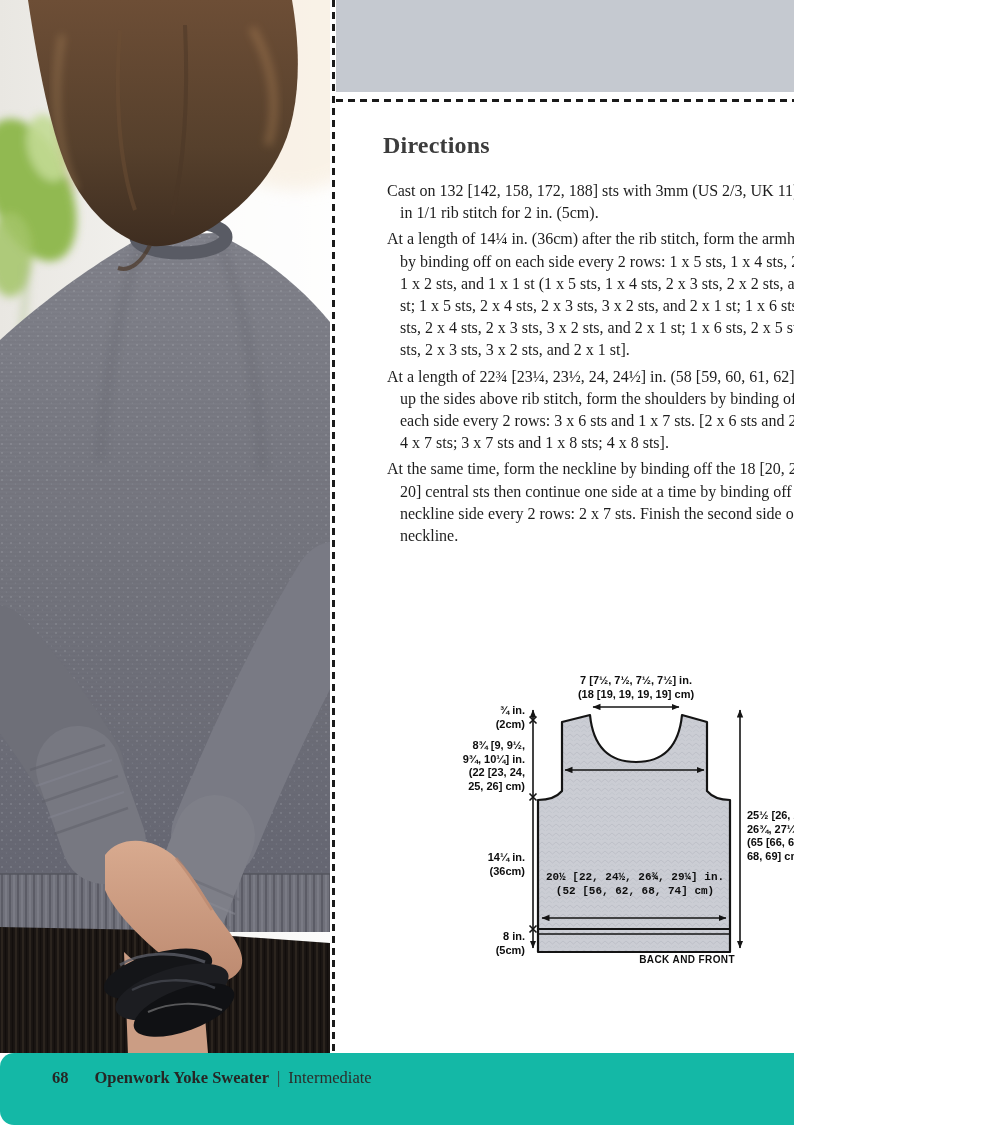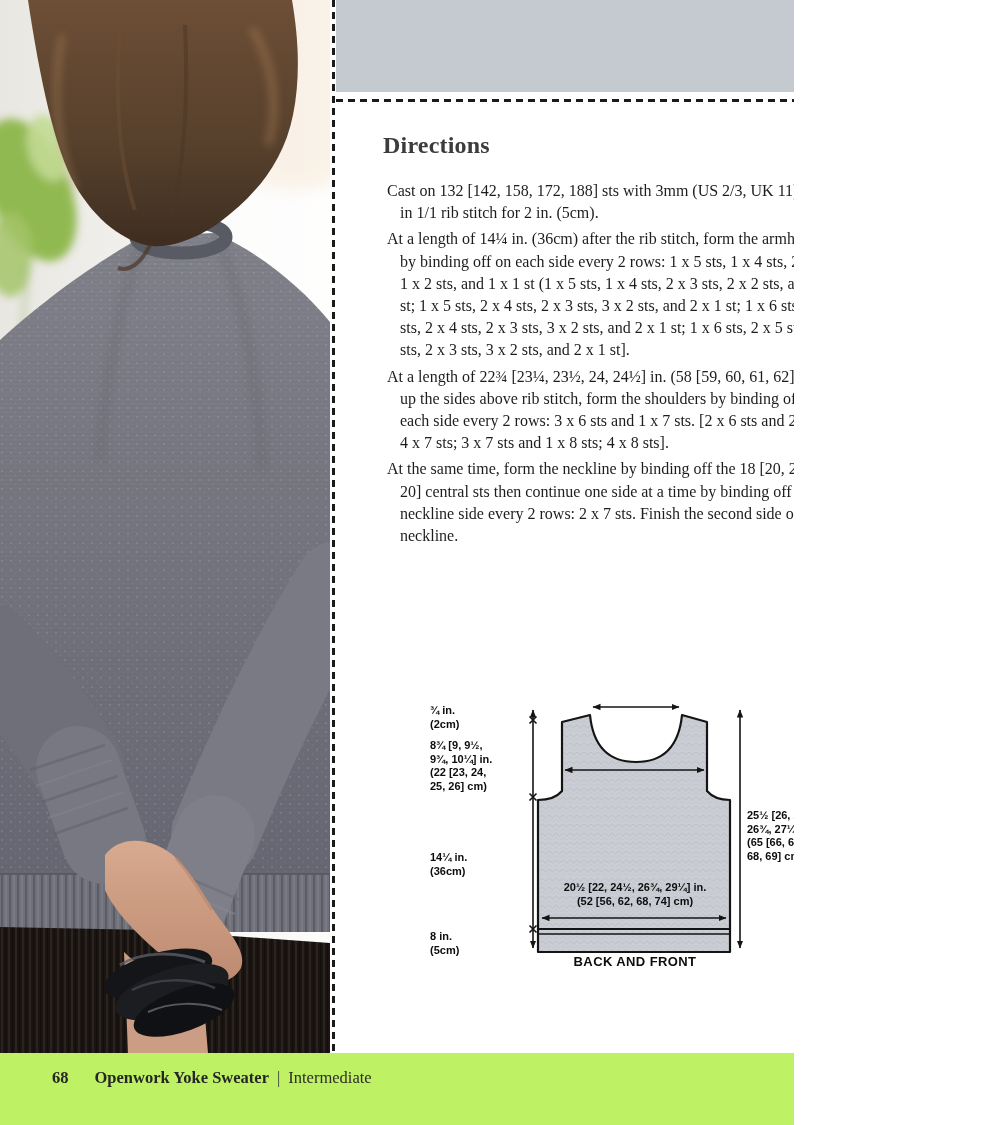--- a/index.html
+++ b/index.html
@@ -20,24 +20,24 @@
   .col h2{font-size:17.5px;line-height:24px;font-weight:bold;color:#454545;margin:0 0 7px 0;
           font-family:"Liberation Sans",sans-serif;letter-spacing:.3px;}
   .col p{font-size:16px;line-height:22.2px;color:#1d1d1d;margin:4px;
          padding-left:13px;text-indent:-13px;white-space:pre-line;}
   
   .diagram{position:absolute;left:430px;top:660px;width:440px;height:335px;
            font-family:"Liberation Sans",sans-serif;}
   .diagram svg{position:absolute;left:0;top:0;}
   .dlabel{position:absolute;font-size:11px;line-height:13.5px;font-weight:bold;color:#0d0d0d;
           white-space:pre-line;}
-  .dlabel.right-al{}
+  .dlabel.right-al{text-align:right;}
   .dlabel.center-al{text-align:center;}
-  .dcaption{position:absolute;font-size:13px;font-weight:bold;color:#0d0d0d;
-            letter-spacing:.4px;text-align:center;}
+  .dcaption{position:absolute;font-size:10px;font-weight:bold;color:#0d0d0d;
+            letter-spacing:.4px;text-align:right;}
   
   .footer{position:absolute;left:0;top:1053px;width:1000px;height:72px;}
   .footer-inner{padding:15px 0 0 52px;font-size:16.5px;color:#262624;}
   .footer-inner .pn{font-weight:bold;margin-right:26px;}
   .footer-inner .ttl{font-weight:bold;}
   .footer-inner .sep{font-weight:normal;color:#3a3a38;padding:0 8px;}
   .footer-inner .lvl{font-weight:normal;color:#2c2c2a;}
 </style>
 </head>
 <body>
@@ -217,38 +217,40 @@
       <line x1="163" y1="47" x2="249" y2="47" stroke="#141414" stroke-width="1.6" marker-start="url(#arr)" marker-end="url(#arr)"></line>
       <line x1="135" y1="110" x2="274" y2="110" stroke="#141414" stroke-width="1.6" marker-start="url(#arr)" marker-end="url(#arr)"></line>
       <line x1="112" y1="258" x2="296" y2="258" stroke="#141414" stroke-width="1.6" marker-start="url(#arr)" marker-end="url(#arr)"></line>
       <line x1="310" y1="50" x2="310" y2="288" stroke="#141414" stroke-width="1.6" marker-start="url(#arr)" marker-end="url(#arr)"></line>
       <line x1="103" y1="50" x2="103" y2="288" stroke="#141414" stroke-width="1.6" marker-start="url(#arr)" marker-end="url(#arr)"></line>
       <path d="M99.5,56.5 l7,7 M106.5,56.5 l-7,7" stroke="#141414" stroke-width="1.6"></path>
       <path d="M99.5,133.5 l7,7 M106.5,133.5 l-7,7" stroke="#141414" stroke-width="1.6"></path>
       <path d="M99.5,265.5 l7,7 M106.5,265.5 l-7,7" stroke="#141414" stroke-width="1.6"></path>
     </svg>
 
+    <div class="dlabel center-al" style="left:111px;top:14px;width:190px;">7 [7½, 7½, 7½, 7½] in.
+(18 [19, 19, 19, 19] cm)</div>
     <div class="dlabel right-al" style="left:0;top:44px;width:95px;">¾ in.
 (2cm)</div>
     <div class="dlabel right-al" style="left:0;top:79px;width:95px;">8¾ [9, 9½,
 9¾, 10¼] in.
 (22 [23, 24,
 25, 26] cm)</div>
     <div class="dlabel right-al" style="left:0;top:191px;width:95px;">14¼ in.
 (36cm)</div>
     <div class="dlabel right-al" style="left:0;top:270px;width:95px;">8 in.
 (5cm)</div>
     <div class="dlabel" style="left:317px;top:149px;width:115px;">25½ [26, 26½,
 26¾, 27¼] in.
 (65 [66, 67,
 68, 69] cm)</div>
-    <div class="dlabel center-al" style="left:95px;top:221px;width:220px;">20½ [22, 24½, 26¾, 29¼] in.
+    <div class="dlabel center-al" style="left:95px;top:211px;width:220px;font-family:Liberation Mono, monospace;">20½ [22, 24½, 26¾, 29¼] in.
 (52 [56, 62, 68, 74] cm)</div>
     <div class="dcaption" style="left:105px;top:294px;width:200px;">BACK AND FRONT</div>
   </div>
 
-  <div class="footer" style="background:#bef264;">
+  <div class="footer" style="background:#14b8a6;border-radius:14px;">
     <div class="footer-inner">
       <span class="pn">68</span><span class="ttl">Openwork Yoke Sweater</span><span class="sep">|</span><span class="lvl">Intermediate</span>
     </div>
   </div>
 
 </div>
 
 </body></html>

